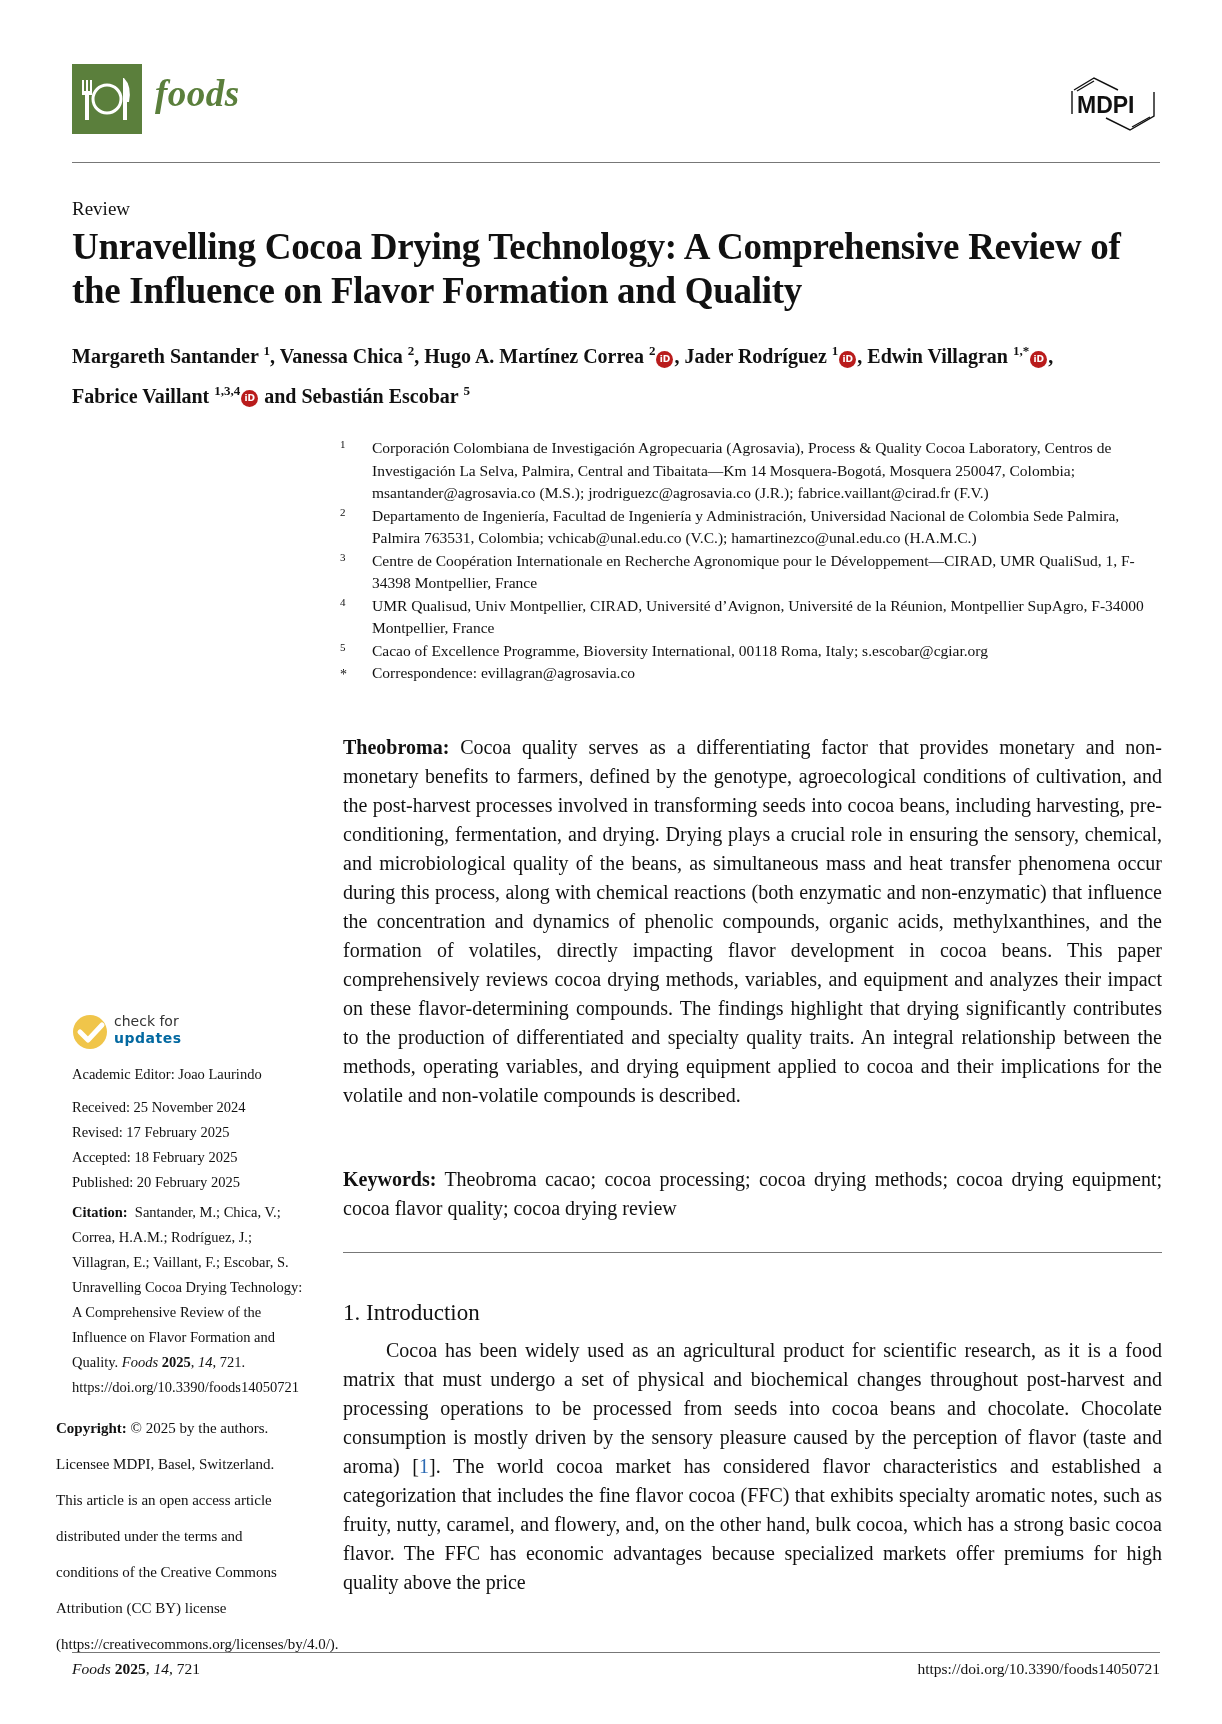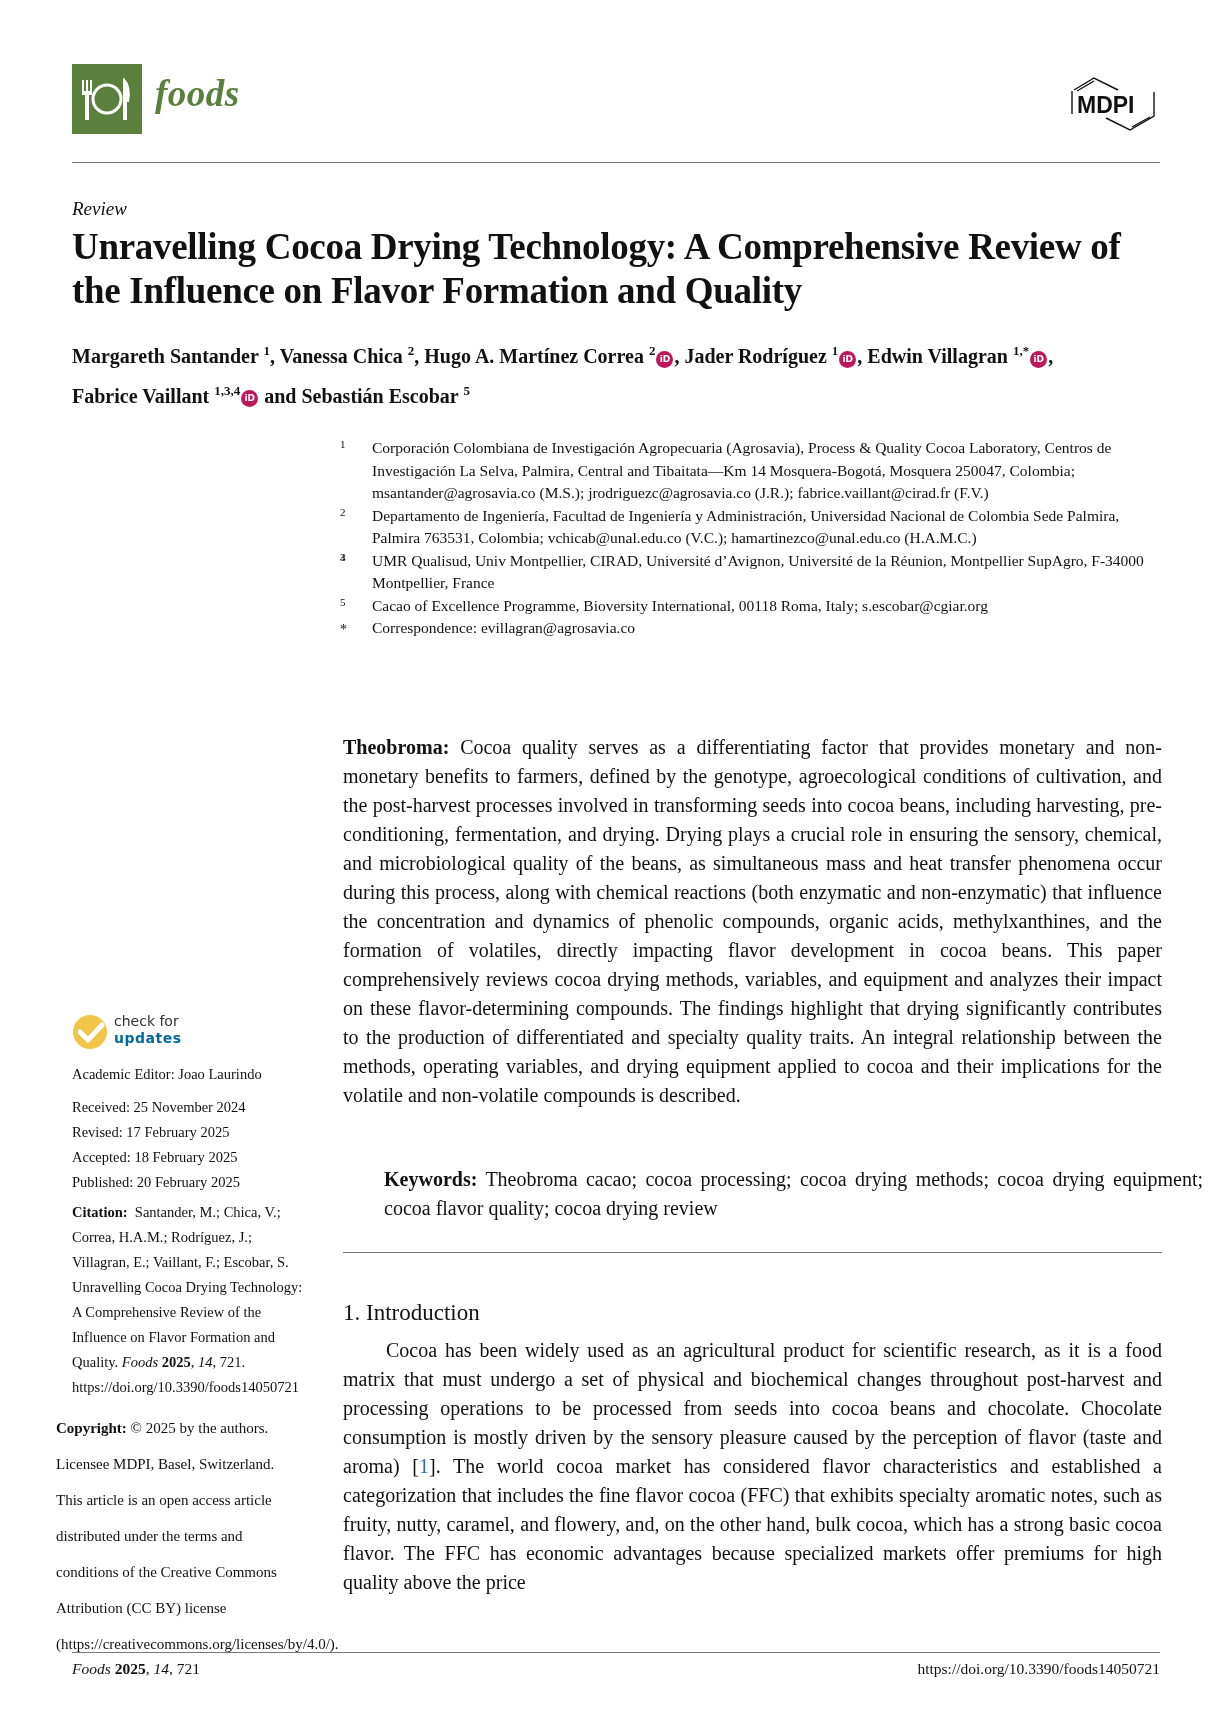--- a/index.html
+++ b/index.html
@@ -7,35 +7,35 @@
       width: 1222px; height: 1724px; position: relative; overflow: hidden;
       font-family: "Liberation Serif", "DejaVu Serif", serif; color: #111;
     }
     .abs { position: absolute; }
     
     #logo-box { left: 72px; top: 64px; width: 70px; height: 70px; background: #5b7f3c; }
     #journal-name { left: 155px; top: 72px; font-size: 37px; font-style: italic; font-weight: bold; color: #5b7f3c; letter-spacing: 0.5px; }
     #mdpi-logo { left: 1068px; top: 74px; width: 92px; height: 60px; }
     #header-rule { left: 72px; top: 162px; width: 1088px; height: 0; border-top: 1.3px solid #777; }
 
-    #article-type { left: 72px; top: 198px; font-size: 19px; font-style: italic; }
+    #article-type { left: 72px; top: 198px; font-size: 19px; }
     #title { left: 72px; top: 225px; width: 1100px; font-size: 37px; font-weight: bold; line-height: 44px; letter-spacing: -0.3px; }
     #authors { left: 72px; top: 336px; width: 1100px; font-size: 20px; font-weight: bold; line-height: 30px; }
     #authors sup { font-size: 13px; }
-    .orcid { display: inline-block; width: 17px; height: 17px; border-radius: 50%; background: #be185d; color: #fff; font-size: 9px; font-family: "DejaVu Sans", sans-serif; font-weight: bold; text-align: center; line-height: 17px; vertical-align: 1px; margin: 8px 1px; }
+    .orcid { display: inline-block; width: 17px; height: 17px; border-radius: 50%; background: #b91c1c; color: #fff; font-size: 9px; font-family: "DejaVu Sans", sans-serif; font-weight: bold; text-align: center; line-height: 17px; vertical-align: 1px; margin: 8px 1px; }
 
     
     #affiliations { left: 340px; top: 437px; width: 830px; font-size: 15.5px; line-height: 22.5px; }
     .aff { position: relative; padding-left: 32px; }
     .aff .num { position: absolute; left: 0; top: -4px; font-size: 11px; }
     .aff .num.star { top: 2px; font-size: 14px; }
 
     
     #abstract { left: 343px; top: 733px; width: 819px; font-size: 20px; line-height: 29px; text-align: justify; }
-    #keywords { left: 343px; top: 1165px; width: 819px; font-size: 20px; line-height: 29px; text-align: justify; margin-left: 41px; }
+    #keywords { left: 343px; top: 1165px; width: 819px; font-size: 20px; line-height: 29px; text-align: justify; }
     .label { font-weight: bold; text-align: right; }
     #kw-rule { left: 343px; top: 1252px; width: 819px; border-top: 1.3px solid #777; }
 
     #intro-heading { left: 343px; top: 1300px; font-size: 23px; font-weight: normal; }
     #intro-text { left: 343px; top: 1336px; width: 819px; font-size: 20px; line-height: 29px; text-align: justify; text-indent: 43px; }
     .ref { color: #2d6bb3; }
 
     
     #check-updates { left: 72px; top: 1012px; width: 140px; height: 42px; }
     #check-icon { position: absolute; left: 0; top: 2px; width: 36px; height: 36px; }
@@ -83,21 +83,21 @@
 </div>
 <div id="header-rule" class="abs"></div>
 
 <div id="article-type" class="abs">Review</div>
 <div id="title" class="abs">Unravelling Cocoa Drying Technology: A Comprehensive Review of the Influence on Flavor Formation and Quality</div>
 <div id="authors" class="abs"><span>Margareth Santander </span><sup>1</sup>, <span>Vanessa Chica </span><sup>2</sup>, <span>Hugo A. Martínez Correa </span><sup>2</sup><span class="orcid">iD</span>, <span>Jader Rodríguez </span><sup>1</sup><span class="orcid">iD</span>, <span>Edwin Villagran </span><sup>1,*</sup><span class="orcid">iD</span>, <br><span>Fabrice Vaillant </span><sup>1,3,4</sup><span class="orcid">iD</span> and <span>Sebastián Escobar </span><sup>5</sup></div>
 
 <div id="affiliations" class="abs">
     <div class="aff"><span class="num">1</span><span>Corporación Colombiana de Investigación Agropecuaria (Agrosavia), Process &amp; Quality Cocoa Laboratory, Centros de Investigación La Selva, Palmira, Central and Tibaitata—Km 14 Mosquera-Bogotá, Mosquera 250047, Colombia; msantander@agrosavia.co (M.S.); jrodriguezc@agrosavia.co (J.R.); fabrice.vaillant@cirad.fr (F.V.)</span></div>
     <div class="aff"><span class="num">2</span><span>Departamento de Ingeniería, Facultad de Ingeniería y Administración, Universidad Nacional de Colombia Sede Palmira, Palmira 763531, Colombia; vchicab@unal.edu.co (V.C.); hamartinezco@unal.edu.co (H.A.M.C.)</span></div>
-    <div class="aff"><span class="num">3</span></div>
+    <div class="aff"><span class="num">3</span><span>Centre de Coopération Internationale en Recherche Agronomique pour le Développement—CIRAD, UMR QualiSud, 1, F-34398 Montpellier, France</span></div>
     <div class="aff"><span class="num">4</span><span>UMR Qualisud, Univ Montpellier, CIRAD, Université d’Avignon, Université de la Réunion, Montpellier SupAgro, F-34000 Montpellier, France</span></div>
     <div class="aff"><span class="num">5</span><span>Cacao of Excellence Programme, Bioversity International, 00118 Roma, Italy; s.escobar@cgiar.org</span></div>
     <div class="aff"><span class="num star">*</span><span>Correspondence: evillagran@agrosavia.co</span></div>
   </div>
 
 <div id="abstract" class="abs">
   <span class="label">Theobroma:</span>
   <span>Cocoa quality serves as a differentiating factor that provides monetary and non-monetary benefits to farmers, defined by the genotype, agroecological conditions of cultivation, and the post-harvest processes involved in transforming seeds into cocoa beans, including harvesting, pre-conditioning, fermentation, and drying. Drying plays a crucial role in ensuring the sensory, chemical, and microbiological quality of the beans, as simultaneous mass and heat transfer phenomena occur during this process, along with chemical reactions (both enzymatic and non-enzymatic) that influence the concentration and dynamics of phenolic compounds, organic acids, methylxanthines, and the formation of volatiles, directly impacting flavor development in cocoa beans. This paper comprehensively reviews cocoa drying methods, variables, and equipment and analyzes their impact on these flavor-determining compounds. The findings highlight that drying significantly contributes to the production of differentiated and specialty quality traits.  An integral relationship between the methods, operating variables, and drying equipment applied to cocoa and their implications for the volatile and non-volatile compounds is described.</span>
 </div>
 

